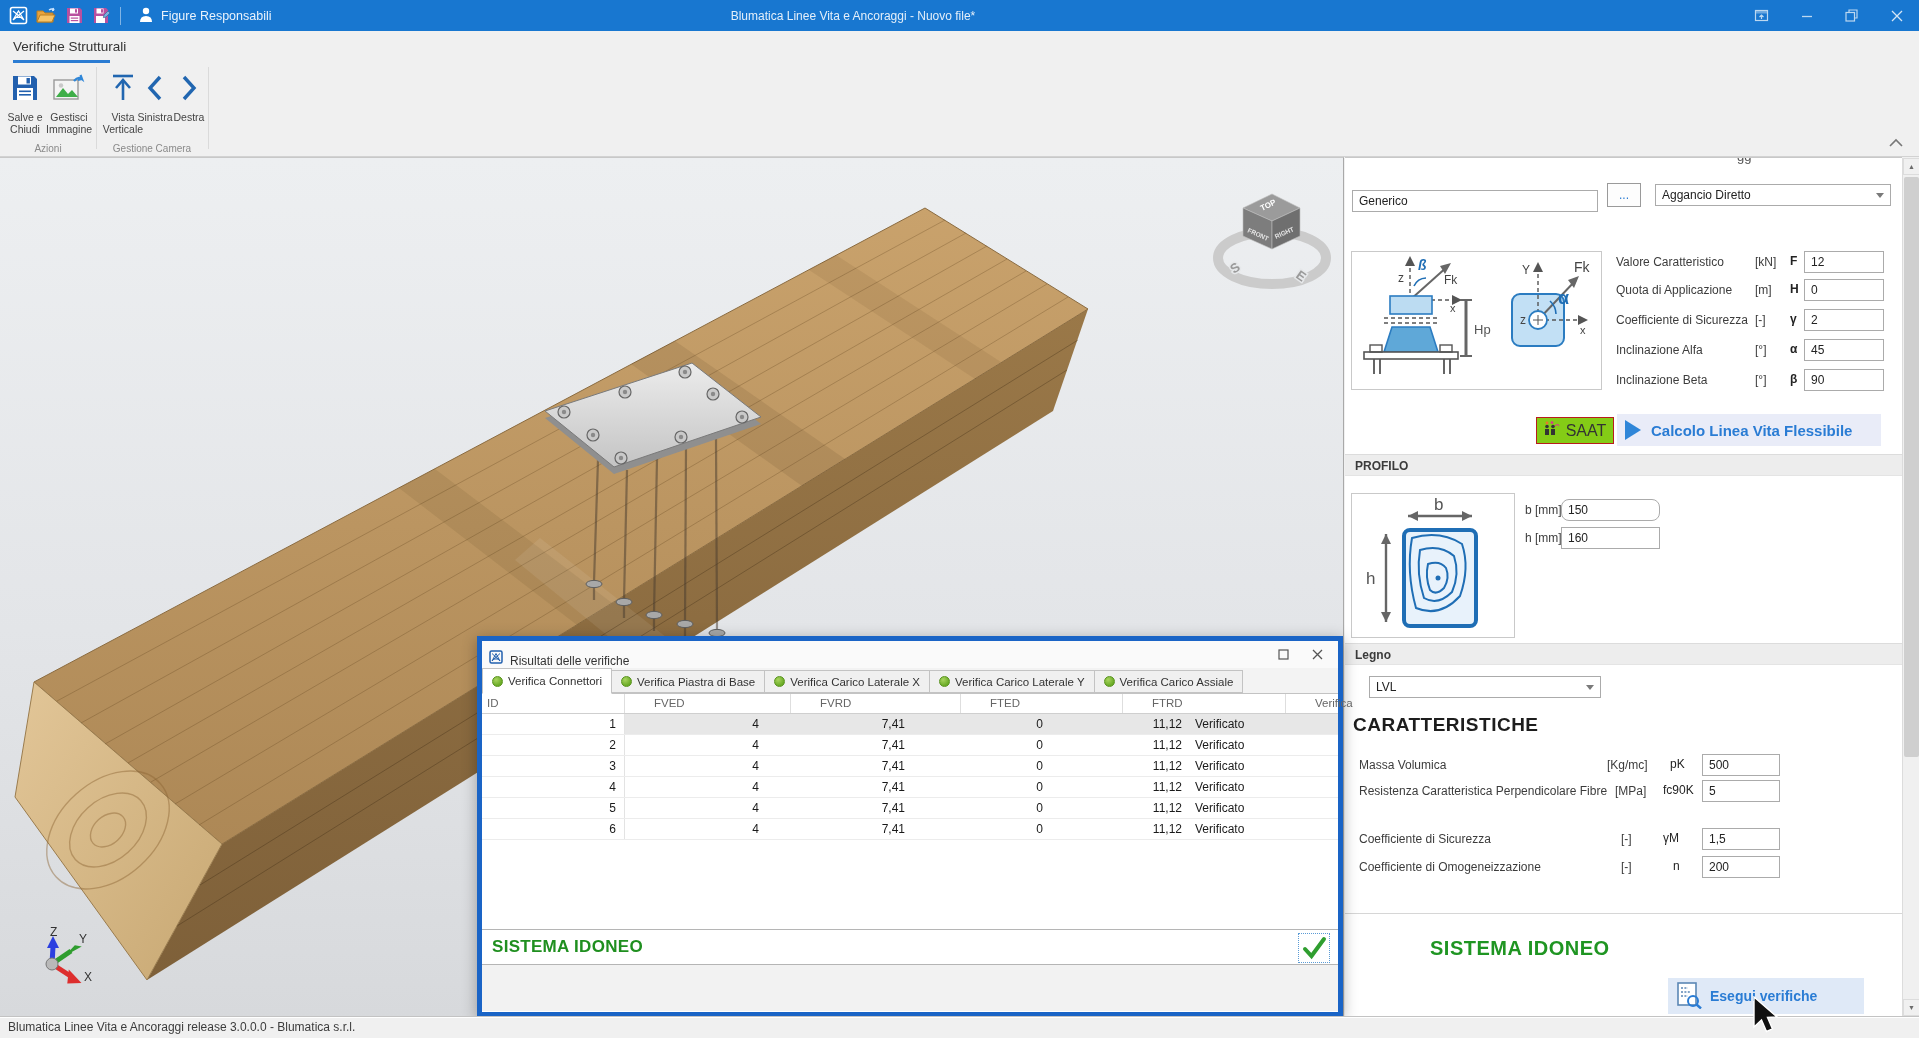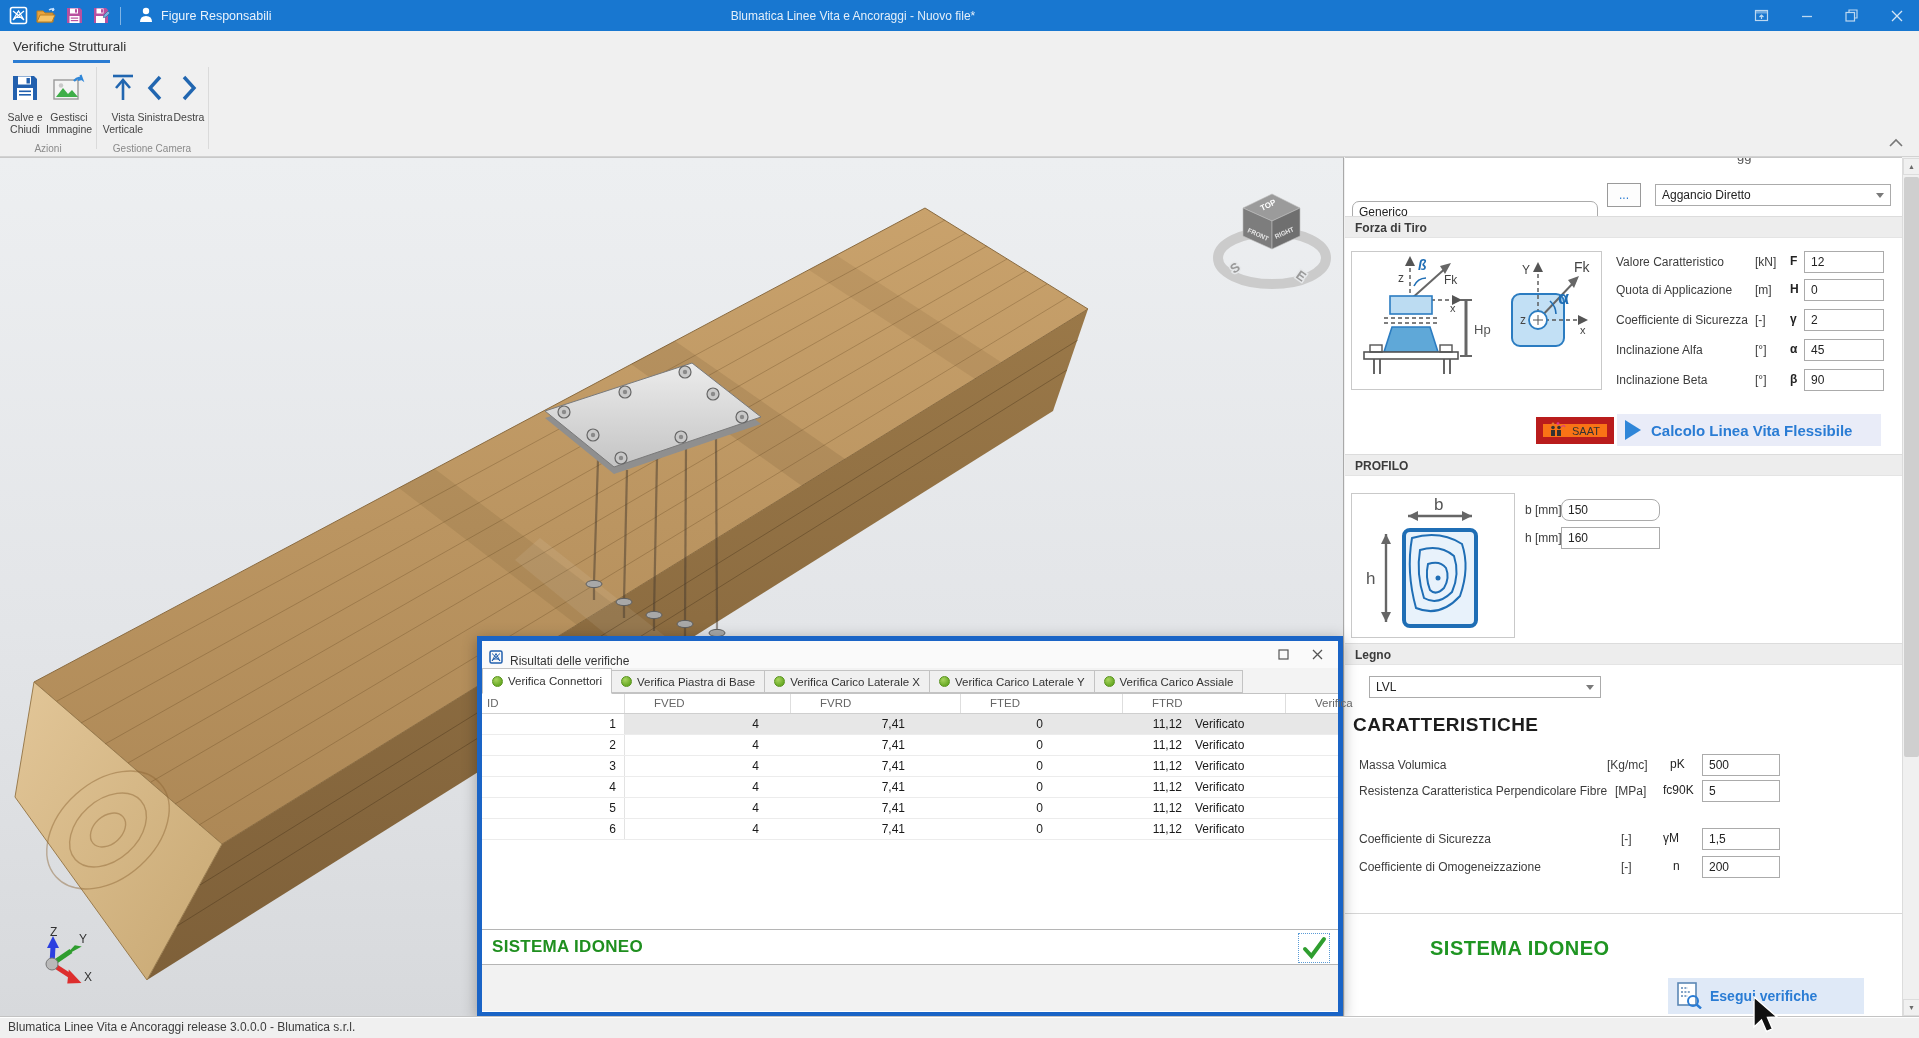--- a/index.html
+++ b/index.html
@@ -40,21 +40,21 @@
   .dots-btn { position:absolute; left:262px; top:25px; width:34px; height:24px; border:1px solid #9a9a9a; background:#fdfdfd; font-size:12px; color:#2b7cd3; text-align:center; line-height:20px; cursor:pointer; }
   .combo { position:absolute; height:22px; border:1px solid #ababab; background:#fff; display:flex; align-items:center; padding:0 6px; cursor:pointer; }
   .combo .cb-text { flex:1; font-size:12px; color:#222; }
   .combo .cb-arrow { width:0; height:0; border-left:4px solid transparent; border-right:4px solid transparent; border-top:5px solid #7a7a7a; }
   .sec-hdr { position:absolute; left:0; width:557px; height:22px; background:#ededed; border-top:1px solid #dcdcdc; border-bottom:1px solid #e4e4e4; font-weight:bold; font-size:12px; color:#3b3b3b; line-height:22px; padding-left:10px; }
   .diagram-box { position:absolute; border:1px solid #c9c9c9; background:#fff; }
   .frow { position:absolute; left:0; width:557px; height:22px; }
   .frow .flabel { position:absolute; font-size:12px; color:#3c3c3c; top:4px; }
   .frow .funit { position:absolute; font-size:12px; color:#3c3c3c; top:4px; }
   .frow .fsym { position:absolute; font-size:12px; color:#222; font-weight:bold; top:3px; }
-  .saat-btn { position:absolute; left:191px; top:259px; width:78px; height:27px; border:7px solid #b91c1c; background:#f97316; display:flex; align-items:center; justify-content:center; gap:6px; font-size:11px; color:#333; cursor:pointer; }
+  .saat-btn { position:absolute; left:191px; top:259px; width:78px; height:27px; border:1px solid #b91c1c; background:#84cc16; display:flex; align-items:center; justify-content:center; gap:6px; font-size:16px; color:#333; cursor:pointer; }
   .calc-btn { position:absolute; left:272px; top:256px; width:264px; height:32px; background:#e9ecf8; display:flex; align-items:center; gap:10px; padding-left:8px; cursor:pointer; }
   .calc-btn .play { width:0; height:0; border-top:10px solid transparent; border-bottom:10px solid transparent; border-left:16px solid #2f86d8; }
   .calc-btn .calc-lab { color:#2a7cd4; font-weight:bold; font-size:15px; }
   .car-title { position:absolute; left:8px; top:556px; font-size:19px; font-weight:bold; color:#1d1d1d; letter-spacing:.5px; }
   .p-divider { position:absolute; left:0; top:755px; width:557px; height:1px; background:#d6d6d6; }
   .sys-idoneo { position:absolute; left:85px; top:779px; font-size:20px; font-weight:bold; color:#1f9522; letter-spacing:.5px; }
   .run-btn { position:absolute; left:323px; top:820px; width:196px; height:36px; background:#dfe9f7; display:flex; align-items:center; gap:8px; padding-left:8px; cursor:pointer; }
   .run-btn .run-lab { color:#2a7cd4; font-weight:bold; font-size:14px; }
 
   
@@ -369,28 +369,27 @@
         <text x="84" y="823" font-size="12" fill="#333">X</text>
       </g>
     </svg>
   </div>
 
   <div class="panel">
     <div class="clip-label">
         <span>gg</span>
       </div>
 
-    <input class="p-input" style="left: 7px; top: 43px; width: 246px; border-radius: 7px;" readonly="" value="Generico">
+    <input class="p-input" style="left: 7px; top: 32px; width: 246px;" readonly="" value="Generico">
     <button class="dots-btn">...</button>
     <div class="combo" style="left:310px;top:26px;width:236px">
       <span class="cb-text">Aggancio Diretto</span>
       <span class="cb-arrow"></span>
     </div>
 
-    <div class="sec-hdr" style="top:58px">Forza di Tiro</div>
 
     <div class="diagram-box" style="left:6px;top:93px;width:251px;height:139px">
       <svg width="249" height="137" viewBox="0 0 249 137">
 
         <g stroke="#555" fill="none">
           <line x1="58" y1="48" x2="58" y2="12" stroke-dasharray="4,3" stroke-width="1.4"></line>
           <polygon points="53,14 63,14 58,4" fill="#555" stroke="none"></polygon>
           <line x1="58" y1="48" x2="104" y2="48" stroke-dasharray="4,3" stroke-width="1.4"></line>
           <polygon points="100,43 100,53 110,48" fill="#555" stroke="none"></polygon>
           <line x1="58" y1="48" x2="96" y2="14" stroke="#666" stroke-width="2"></line>

